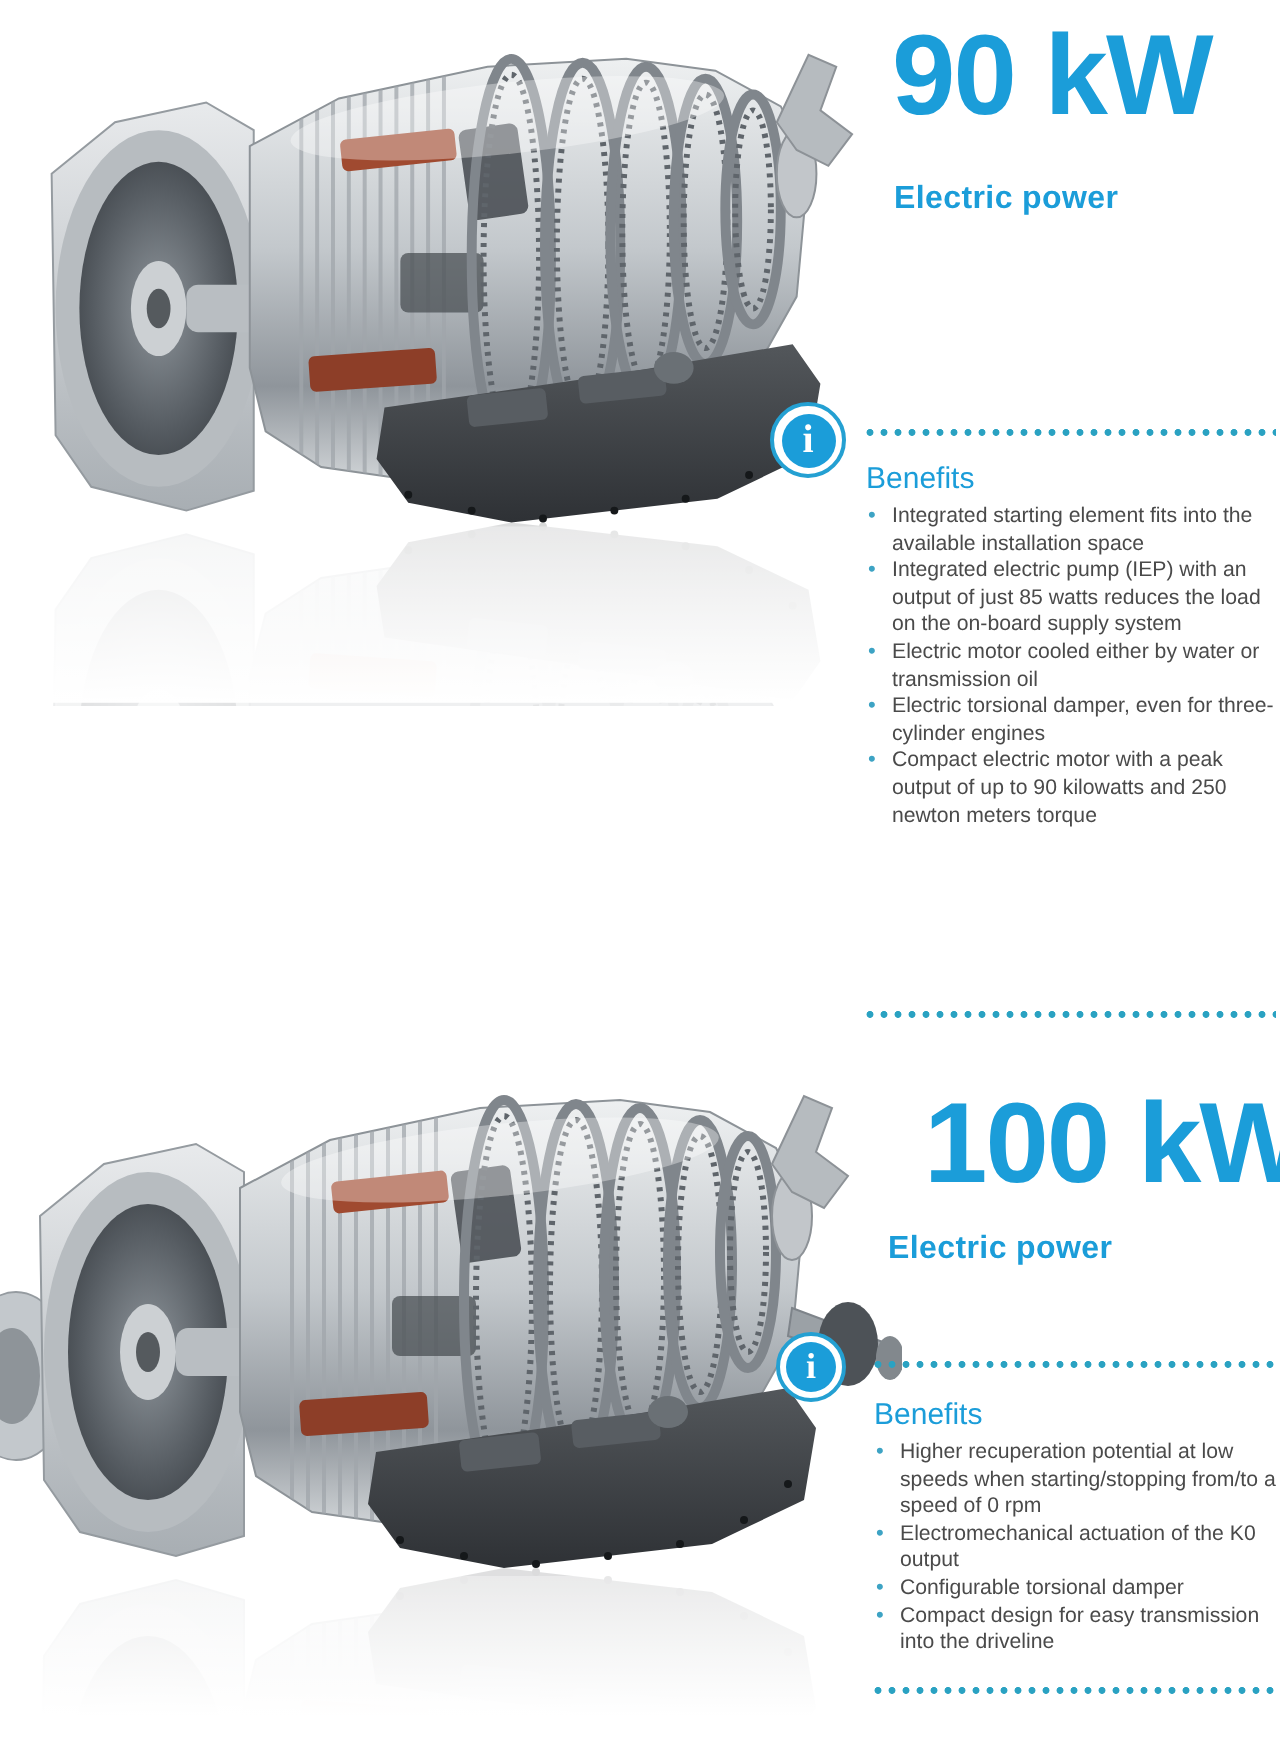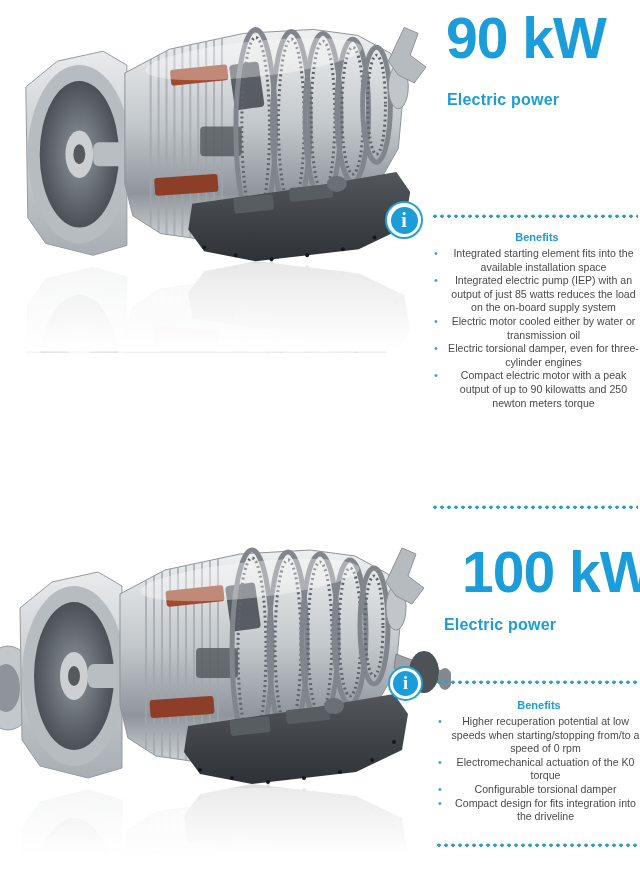--- a/index.html
+++ b/index.html
@@ -1,21 +1,21 @@
 <!DOCTYPE html>
 <html><head>
 <meta charset="utf-8">
 <style>
   html,body{margin:0;padding:0;}
   body{
     width:640px;height:877px;position:relative;overflow:hidden;
     background:#ffffff;
     font-family:"Liberation Sans", sans-serif;
   }
-  .abs{position:absolute;text-align:center;}
+  .abs{position:absolute;}
   
   .kw{
     font-size:57px;font-weight:700;color:#1b9dd9;line-height:1;
     letter-spacing:-1px;white-space:nowrap;
   }
   .elec{
     font-size:16px;font-weight:700;color:#1b9dd9;letter-spacing:.2px;
   }
   
   .dots{
@@ -32,21 +32,21 @@
     border-radius:50%;background:#1b9dd9;color:#ffffff;
     display:flex;align-items:center;justify-content:center;
     font-weight:700;font-family:"Liberation Serif",serif;
   }
   .i1{width:38px;height:38px;}
   .i1 .disc{width:27px;height:27px;font-size:20px;}
   .i2{width:35px;height:35px;}
   .i2 .disc{width:25px;height:25px;font-size:18px;}
   
   .benefits h3{
-    margin:0 0 4px 0;font-size:11px;font-weight:700;color:#1b9dd9;
+    margin:0 0 4px 0;font-size:15px;font-weight:400;color:#1b9dd9;
   }
   .benefits ul{
     margin:0;padding:0;list-style:none;
   }
   .benefits li{
     position:relative;padding-left:13px;
     font-size:10.6px;line-height:13.6px;color:#4a4a4a;
   }
   .benefits li::before{
     content:"\2022";position:absolute;left:1px;top:0;
@@ -195,19 +195,19 @@
 <div class="abs info i2" style="left:388px;top:666px;">
   <span class="disc">i</span>
 </div>
 
 <div class="abs dots" style="left:437px;top:680px;width:201px;"></div>
 
 <div class="abs benefits" style="left:437px;top:699px;width:204px;">
   <h3>Benefits</h3>
   <ul>
       <li>Higher recuperation potential at low speeds when starting/stopping from/to a speed of 0 rpm</li>
-      <li>Electromechanical actuation of the K0 torque</li>
+      <li>Electromechanical actuation of the K0 output</li>
       <li>Configurable torsional damper</li>
-      <li>Compact design for fits integration into the driveline</li>
+      <li>Compact design for easy transmission into the driveline</li>
     </ul>
 </div>
 
 <div class="abs dots" style="left:437px;top:843px;width:201px;"></div>
 
 </body></html>

